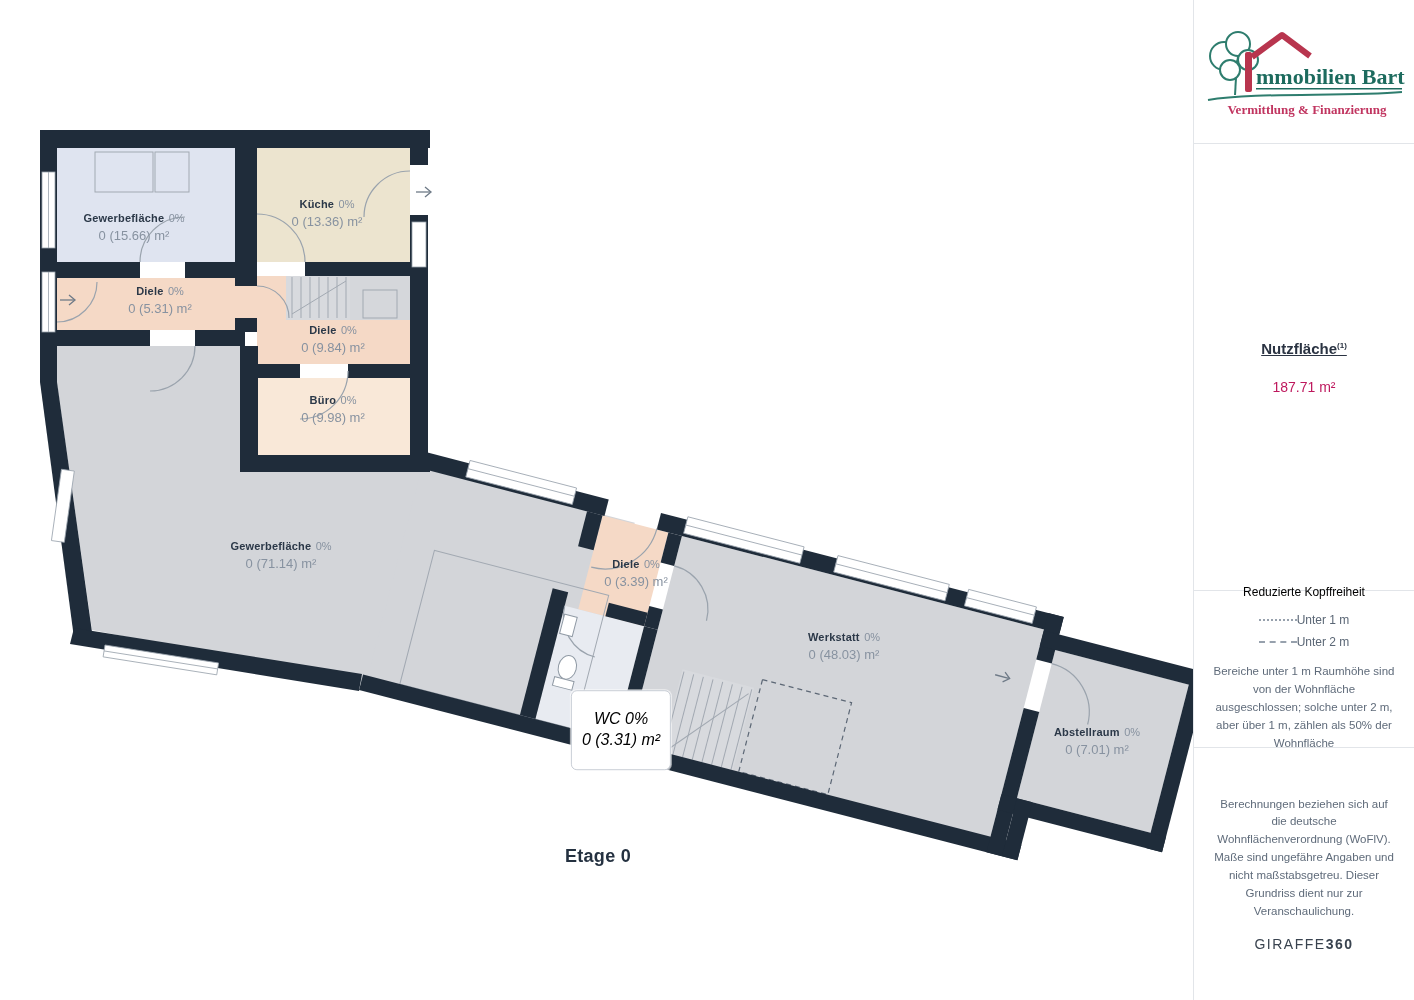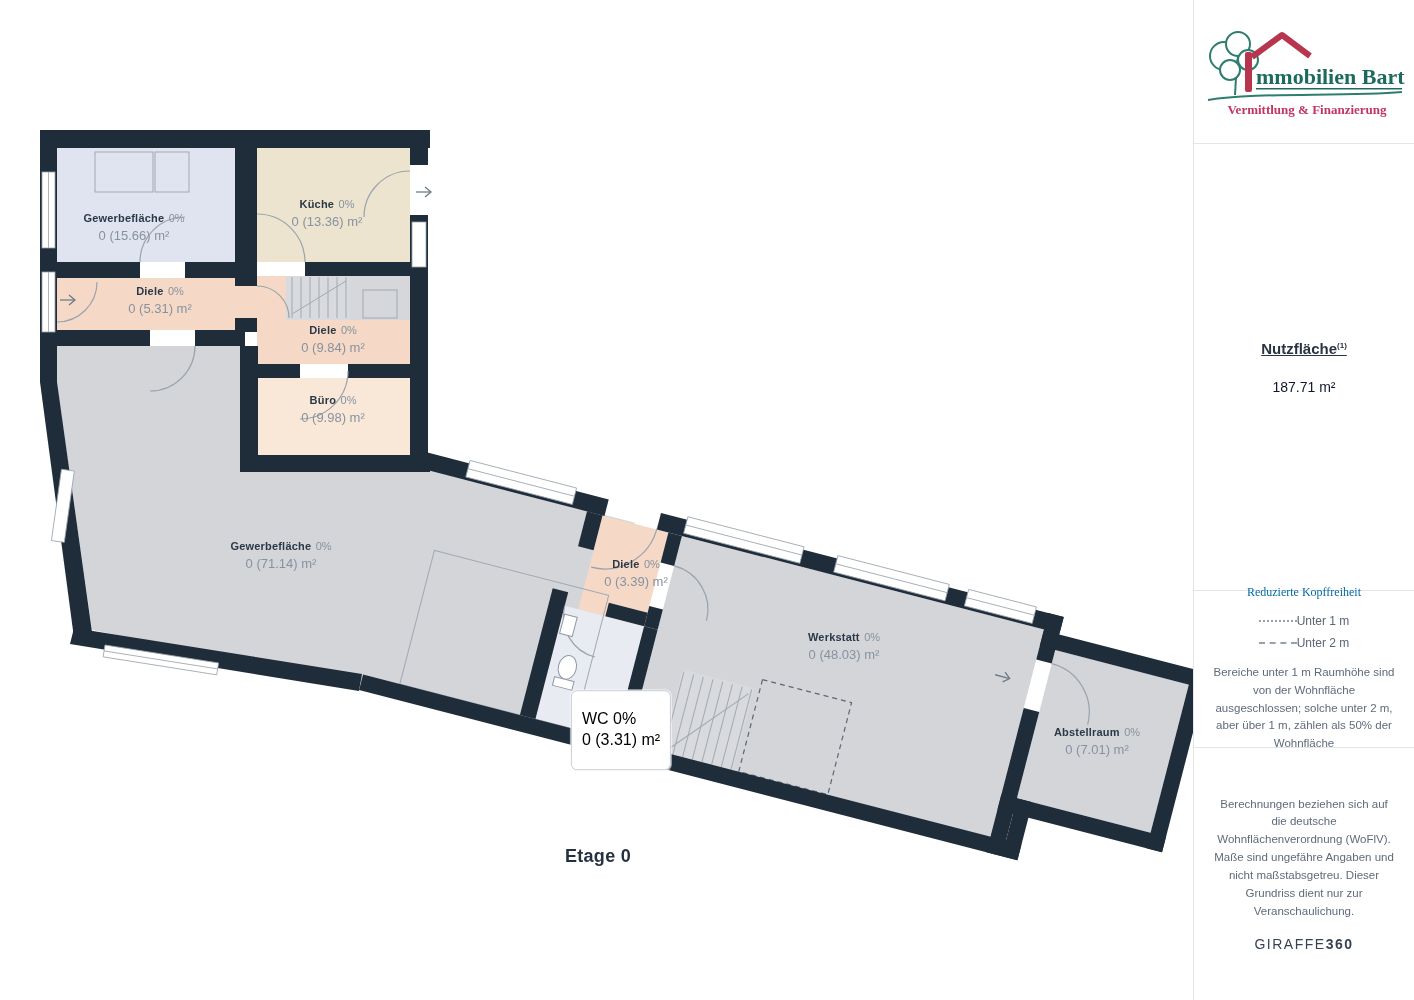--- a/index.html
+++ b/index.html
@@ -3,35 +3,35 @@
 <meta charset="utf-8">
 <style>
   html,body{margin:0;padding:0;background:#ffffff;font-family:"Liberation Sans",sans-serif;}
   .page{position:relative;width:1414px;height:1000px;background:#fff;overflow:hidden;}
   .plan-area{position:absolute;left:0;top:0;width:1193px;height:1000px;}
   .plan-svg{position:absolute;left:0;top:0;}
   .room-label{position:absolute;transform:translate(-50%,-50%);text-align:center;line-height:1.3;white-space:nowrap;}
   .room-label .rname{font-weight:700;color:#2b3848;font-size:11px;letter-spacing:.2px;}
   .room-label .rpct{color:#8792a0;font-size:11px;}
   .room-label .rarea{color:#8792a0;font-size:13px;}
-  .wc-callout{position:absolute;transform:translate(-50%,-50%);background:#fff;border:1px solid #c9ced6;border-radius:6px;padding:18px 10px;line-height:1.3;white-space:nowrap;box-shadow:0 0 0 1px rgba(255,255,255,.6);}
+  .wc-callout{position:absolute;transform:translate(-50%,-50%);background:#fff;border:1px solid #c9ced6;border-radius:6px;padding:18px 10px;text-align:center;line-height:1.3;white-space:nowrap;box-shadow:0 0 0 1px rgba(255,255,255,.6);font-style:italic;}
   .floor-label{position:absolute;transform:translate(-50%,-50%);font-weight:700;font-size:18px;color:#243140;letter-spacing:.3px;}
   .sidebar{position:absolute;left:1193px;top:0;width:220px;height:1000px;border-left:1px solid #e2e5e9;display:flex;flex-direction:column;}
   .sec{box-sizing:border-box;display:flex;flex-direction:column;align-items:center;justify-content:center;text-align:center;}
   .sec + .sec{border-top:1px solid #e2e5e9;}
   .sec-logo{height:143px;}
   .sec-summary{height:447px;}
   .sec-footnote{height:88px;}
   .sec-legend{height:157px;}
   .sec-legal{flex:1;}
   .summary-title{font-weight:700;font-size:15px;color:#2a3342;text-decoration:underline;}
   .summary-title sup{font-size:8px;color:#2a3342;}
-  .summary-value{margin-top:22px;font-size:14px;color:#0f172a;}
+  .summary-value{margin-top:22px;font-size:14px;color:#be185d;}
   .side-par{width:186px;font-size:11.5px;line-height:1.55;color:#5f6b7a;}
-  .legend-title{font-size:12px;color:#0369a1;margin-bottom:10px;font-family:Liberation Serif, serif;}
+  .legend-title{font-size:12px;color:#000000;margin-bottom:10px;}
   .legend-item{display:flex;align-items:center;justify-content:center;gap:0;margin:4px 0;}
   .legend-line{width:38px;height:0;}
   .legend-line.dotted{border-top:2px dotted #97a1ad;}
   .legend-line.dashed{border-top:2px dashed #97a1ad;}
   .legend-item .lbl{font-size:12px;color:#5a6675;}
   .legend-note{margin-top:10px;}
   .vendor{margin-top:16px;font-size:14px;color:#39434f;letter-spacing:1.5px;}
   .vendor .v-name{font-weight:400;}
   .vendor .v-suffix{font-weight:700;margin-top:12px;}
 </style>

